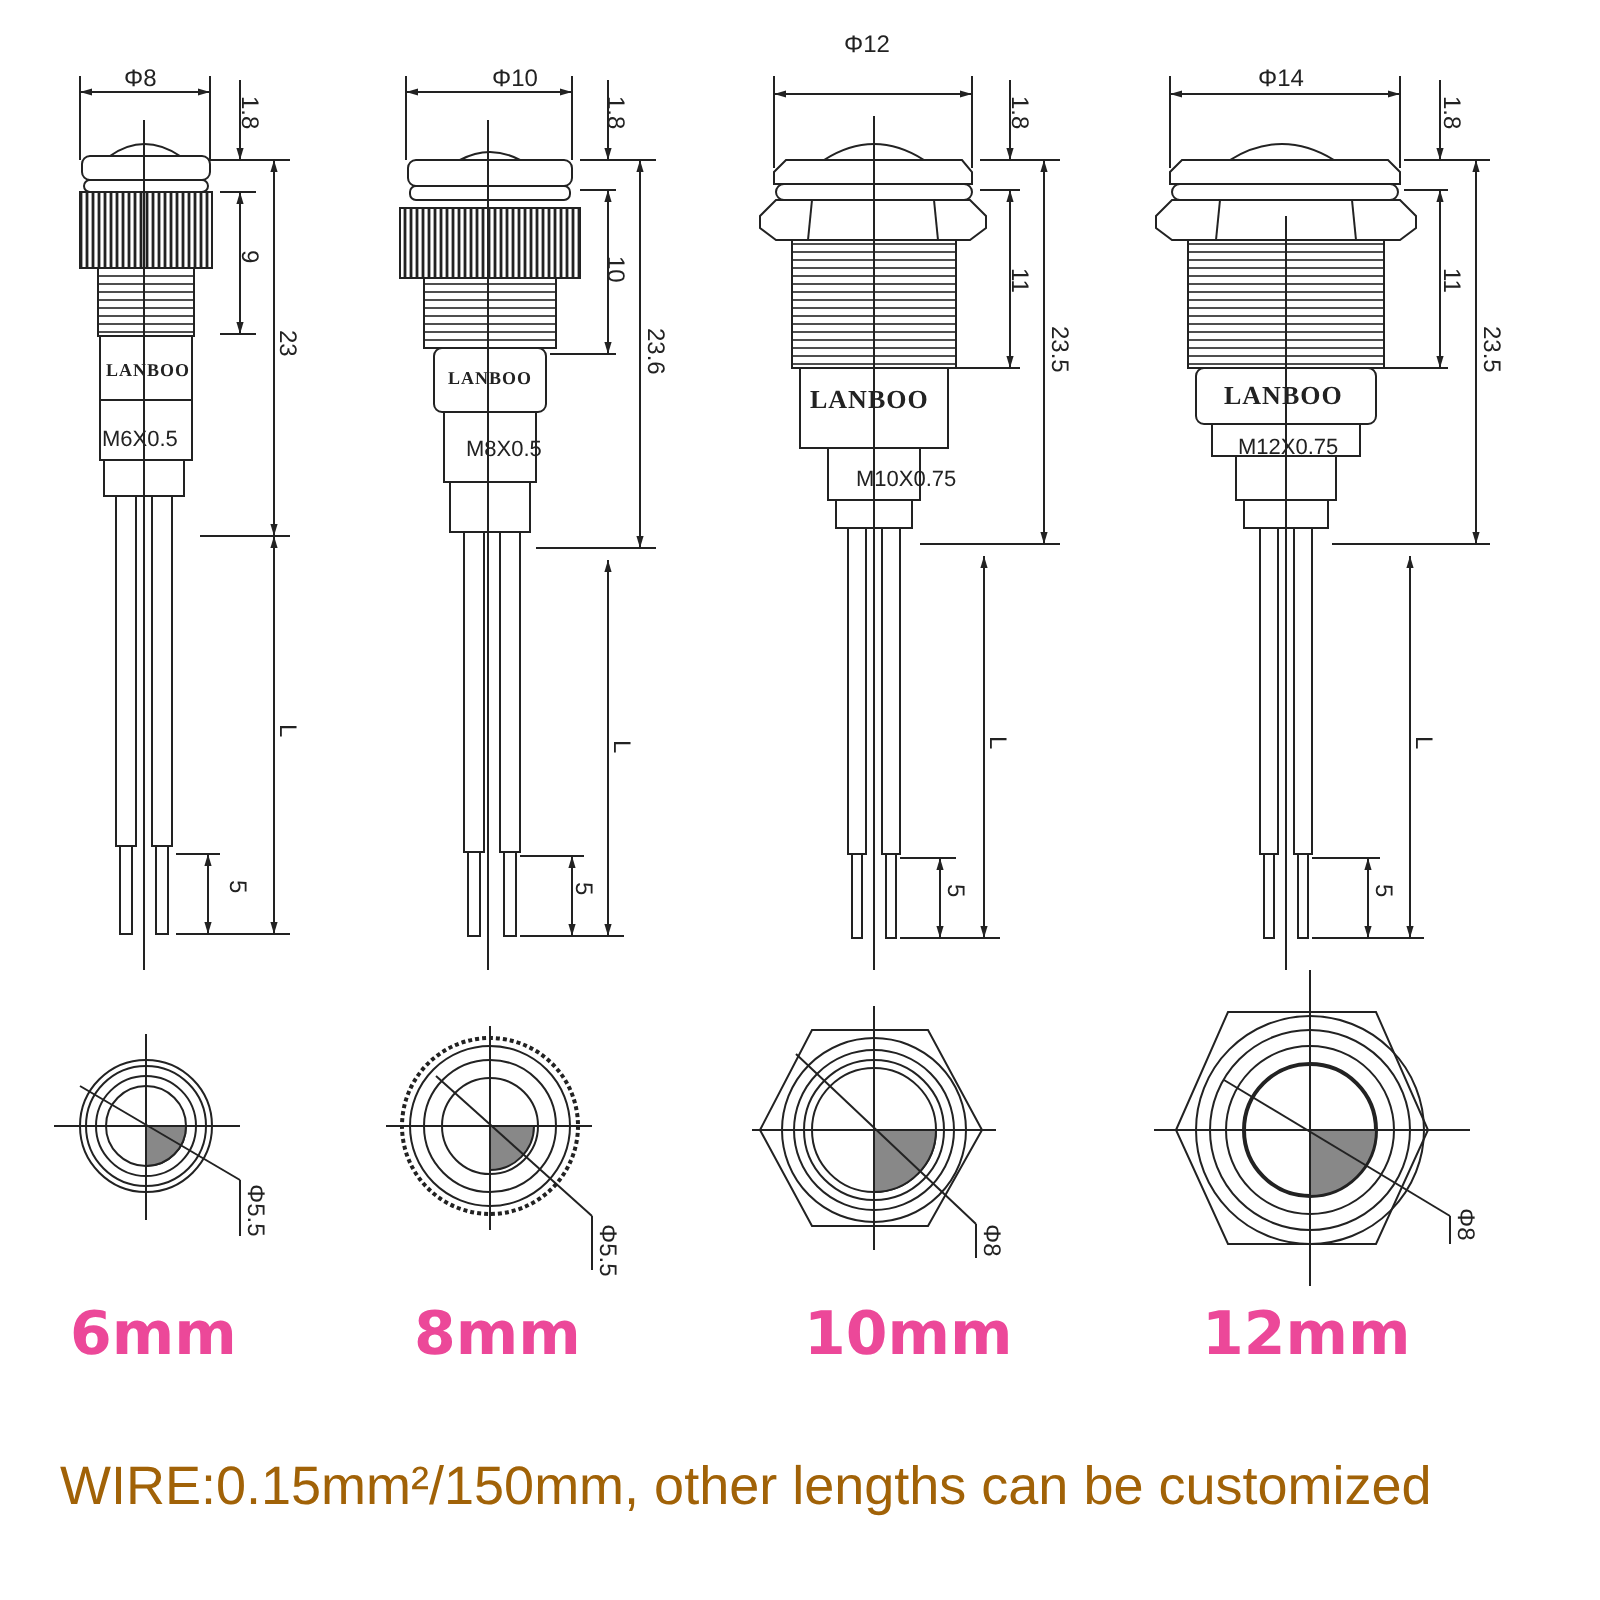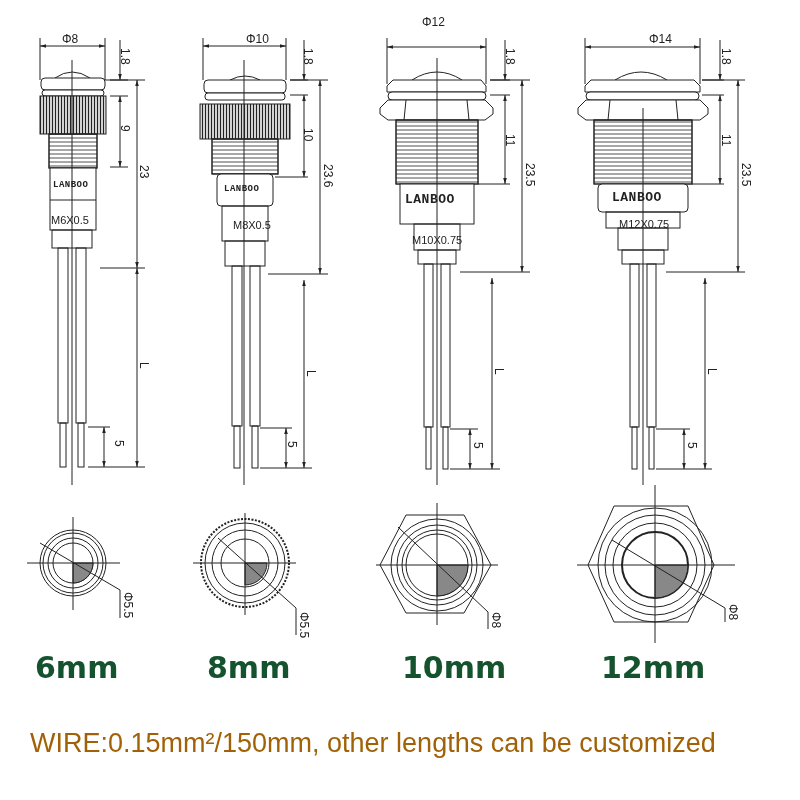--- a/index.html
+++ b/index.html
@@ -1,18 +1,18 @@
 <!DOCTYPE html>
 <html><head>
 <meta charset="utf-8">
 <style>
   html,body{margin:0;padding:0;background:#fff;}
   body{width:800px;height:800px;position:relative;overflow:hidden;font-family:"Liberation Sans",sans-serif;}
   svg{position:absolute;left:0;top:0;}
-  .size{position:absolute;top:650px;font-family:"DejaVu Sans",sans-serif;font-weight:bold;font-size:30px;color:#14532d;}
+  .size{position:absolute;top:650px;font-family:"DejaVu Sans",sans-serif;font-weight:bold;font-size:30px;color:#ec4899;}
   .wire{position:absolute;left:30px;top:728px;font-family:"Liberation Sans",sans-serif;font-size:27px;color:#a16207;white-space:nowrap;}
 </style>
 </head>
 <body>
 
 <svg width="800" height="800" viewBox="0 0 800 800" xmlns="http://www.w3.org/2000/svg" stroke="#222" fill="none" stroke-width="1">
   <defs>
     <marker id="a" viewBox="0 0 10 10" refX="10" refY="5" markerWidth="6" markerHeight="6" orient="auto-start-reverse">
         <path d="M0,2 L10,5 L0,8 z" fill="#222" stroke="none"></path>
       </marker>
@@ -206,21 +206,21 @@
     <line x1="577" y1="565" x2="735" y2="565"></line>
       <line x1="655" y1="485" x2="655" y2="643"></line>
     <line x1="612" y1="540" x2="725" y2="608"></line>
       <line x1="725" y1="608" x2="725" y2="622"></line>
   </g>
 </svg>
 
 <style>
   .t{position:absolute;font-family:"Liberation Sans",sans-serif;font-size:12px;color:#222;line-height:1;white-space:nowrap;}
   .v{transform:rotate(90deg);transform-origin:left top;}
-  .logo{position:absolute;font-family:Liberation Mono, monospace;font-weight:bold;font-size:9px;color:#222;letter-spacing:0.5px;}
+  .logo{position:absolute;font-family:Liberation Serif, serif;font-weight:bold;font-size:9px;color:#222;letter-spacing:0.5px;}
   .thread{position:absolute;font-family:"Liberation Sans",sans-serif;font-size:11px;color:#222;}
 </style>
 
 <div class="t" style="left:62px;top:33px">Φ8</div>
 <div class="t v" style="left:131px;top:48px">1.8</div>
 <div class="t v" style="left:131px;top:125px">9</div>
 <div class="t v" style="left:150px;top:165px">23</div>
 <div class="logo" style="left:53px;top:180px">LANBOO</div>
 <div class="thread" style="left:51px;top:214px">M6X0.5</div>
 <div class="t v" style="left:150px;top:362px">L</div>
@@ -235,26 +235,26 @@
 <div class="thread" style="left:233px;top:219px">M8X0.5</div>
 <div class="t v" style="left:317px;top:370px">L</div>
 <div class="t v" style="left:298px;top:441px">5</div>
 <div class="t v" style="left:310px;top:612px">Φ5.5</div>
 
 <div class="t" style="left:422px;top:16px">Φ12</div>
 <div class="t v" style="left:516px;top:48px">1.8</div>
 <div class="t v" style="left:516px;top:134px">11</div>
 <div class="t v" style="left:536px;top:163px">23.5</div>
 <div class="logo" style="left:405px;top:192px;font-size:13px">LANBOO</div>
-<div class="thread" style="left:412px;top:234px">M10X0.75</div>
+<div class="thread" style="left:428px;top:234px">M10X0.75</div>
 <div class="t v" style="left:505px;top:368px">L</div>
 <div class="t v" style="left:484px;top:442px">5</div>
 <div class="t v" style="left:502px;top:612px">Φ8</div>
 
-<div class="t" style="left:649px;top:33px">Φ14</div>
+<div class="t" style="left:629px;top:33px">Φ14</div>
 <div class="t v" style="left:732px;top:48px">1.8</div>
 <div class="t v" style="left:732px;top:134px">11</div>
 <div class="t v" style="left:752px;top:163px">23.5</div>
 <div class="logo" style="left:612px;top:190px;font-size:13px">LANBOO</div>
 <div class="thread" style="left:619px;top:218px">M12X0.75</div>
 <div class="t v" style="left:718px;top:368px">L</div>
 <div class="t v" style="left:698px;top:442px">5</div>
 <div class="t v" style="left:739px;top:604px">Φ8</div>
 
 <div class="size" style="left:35px">6mm</div>

